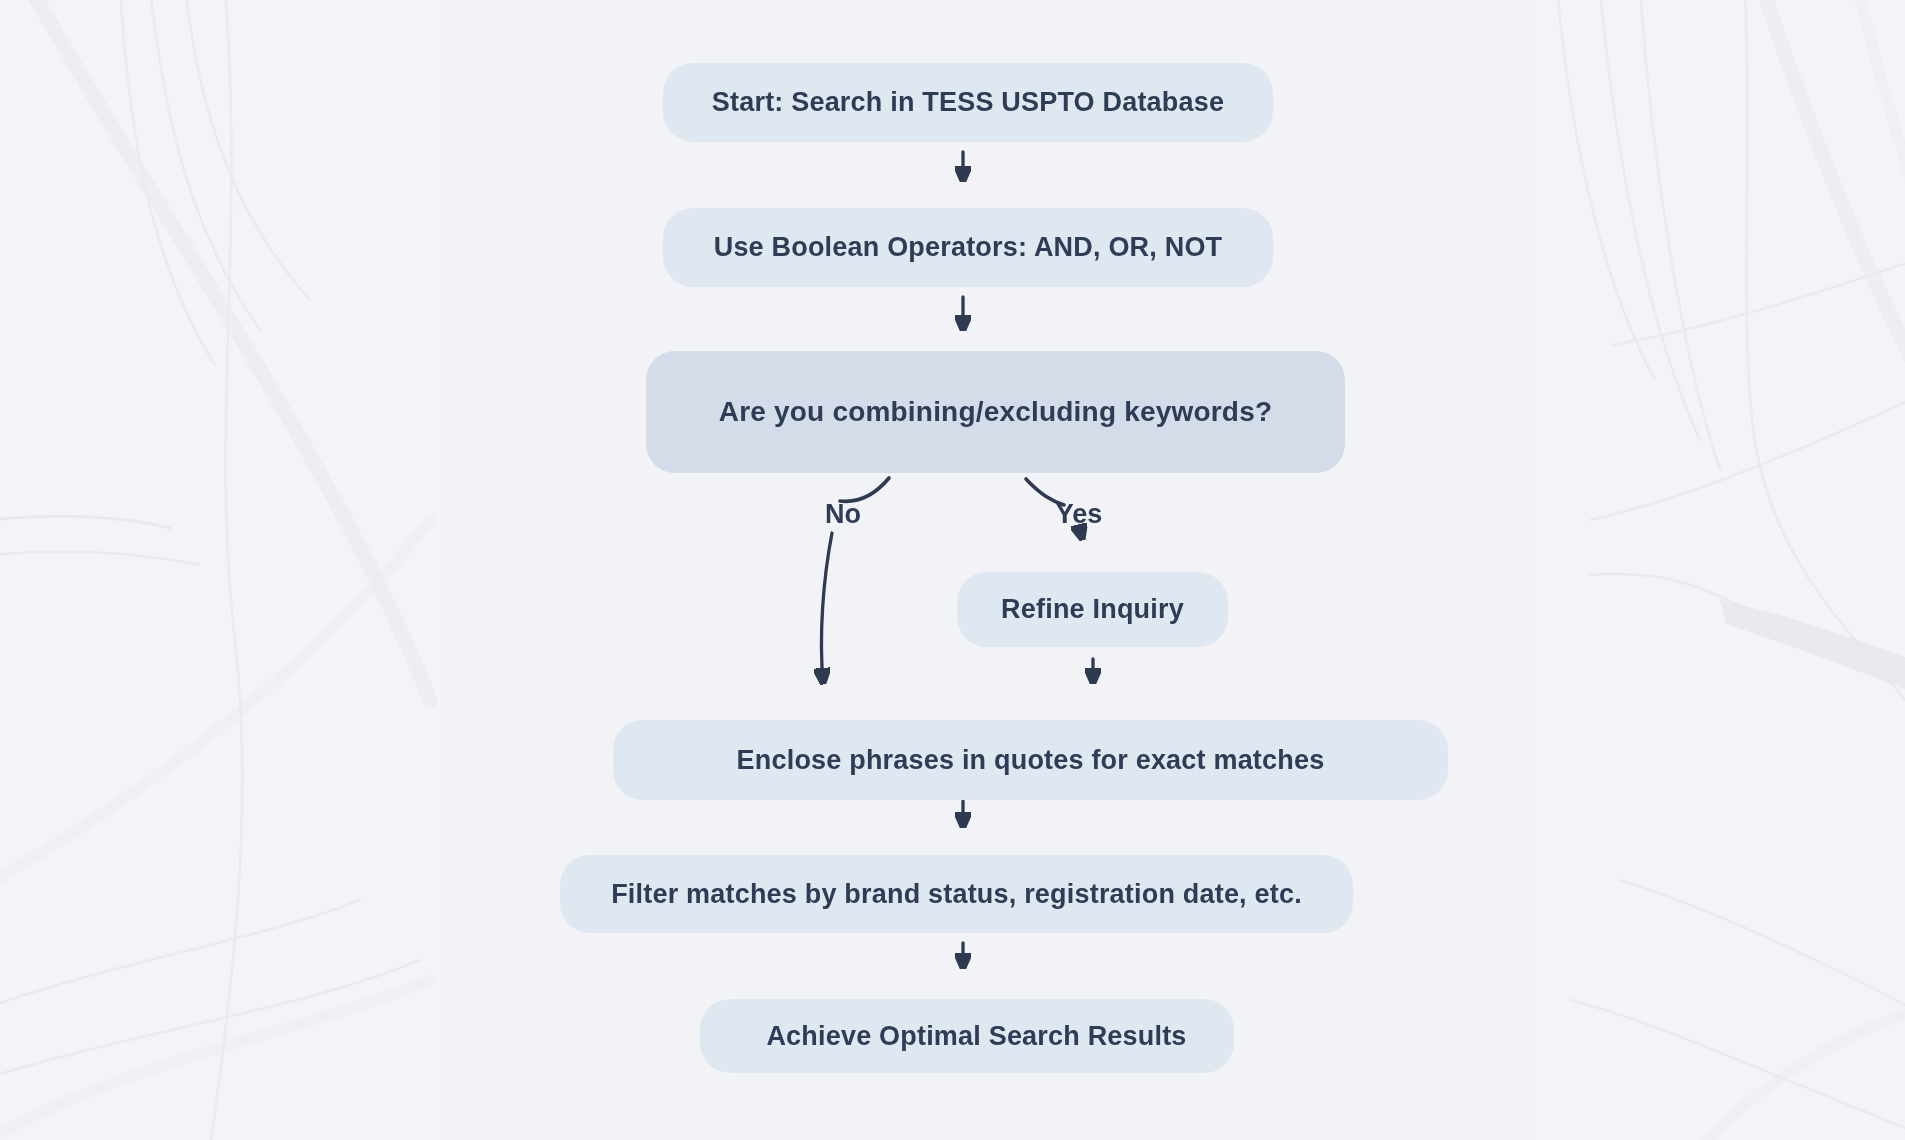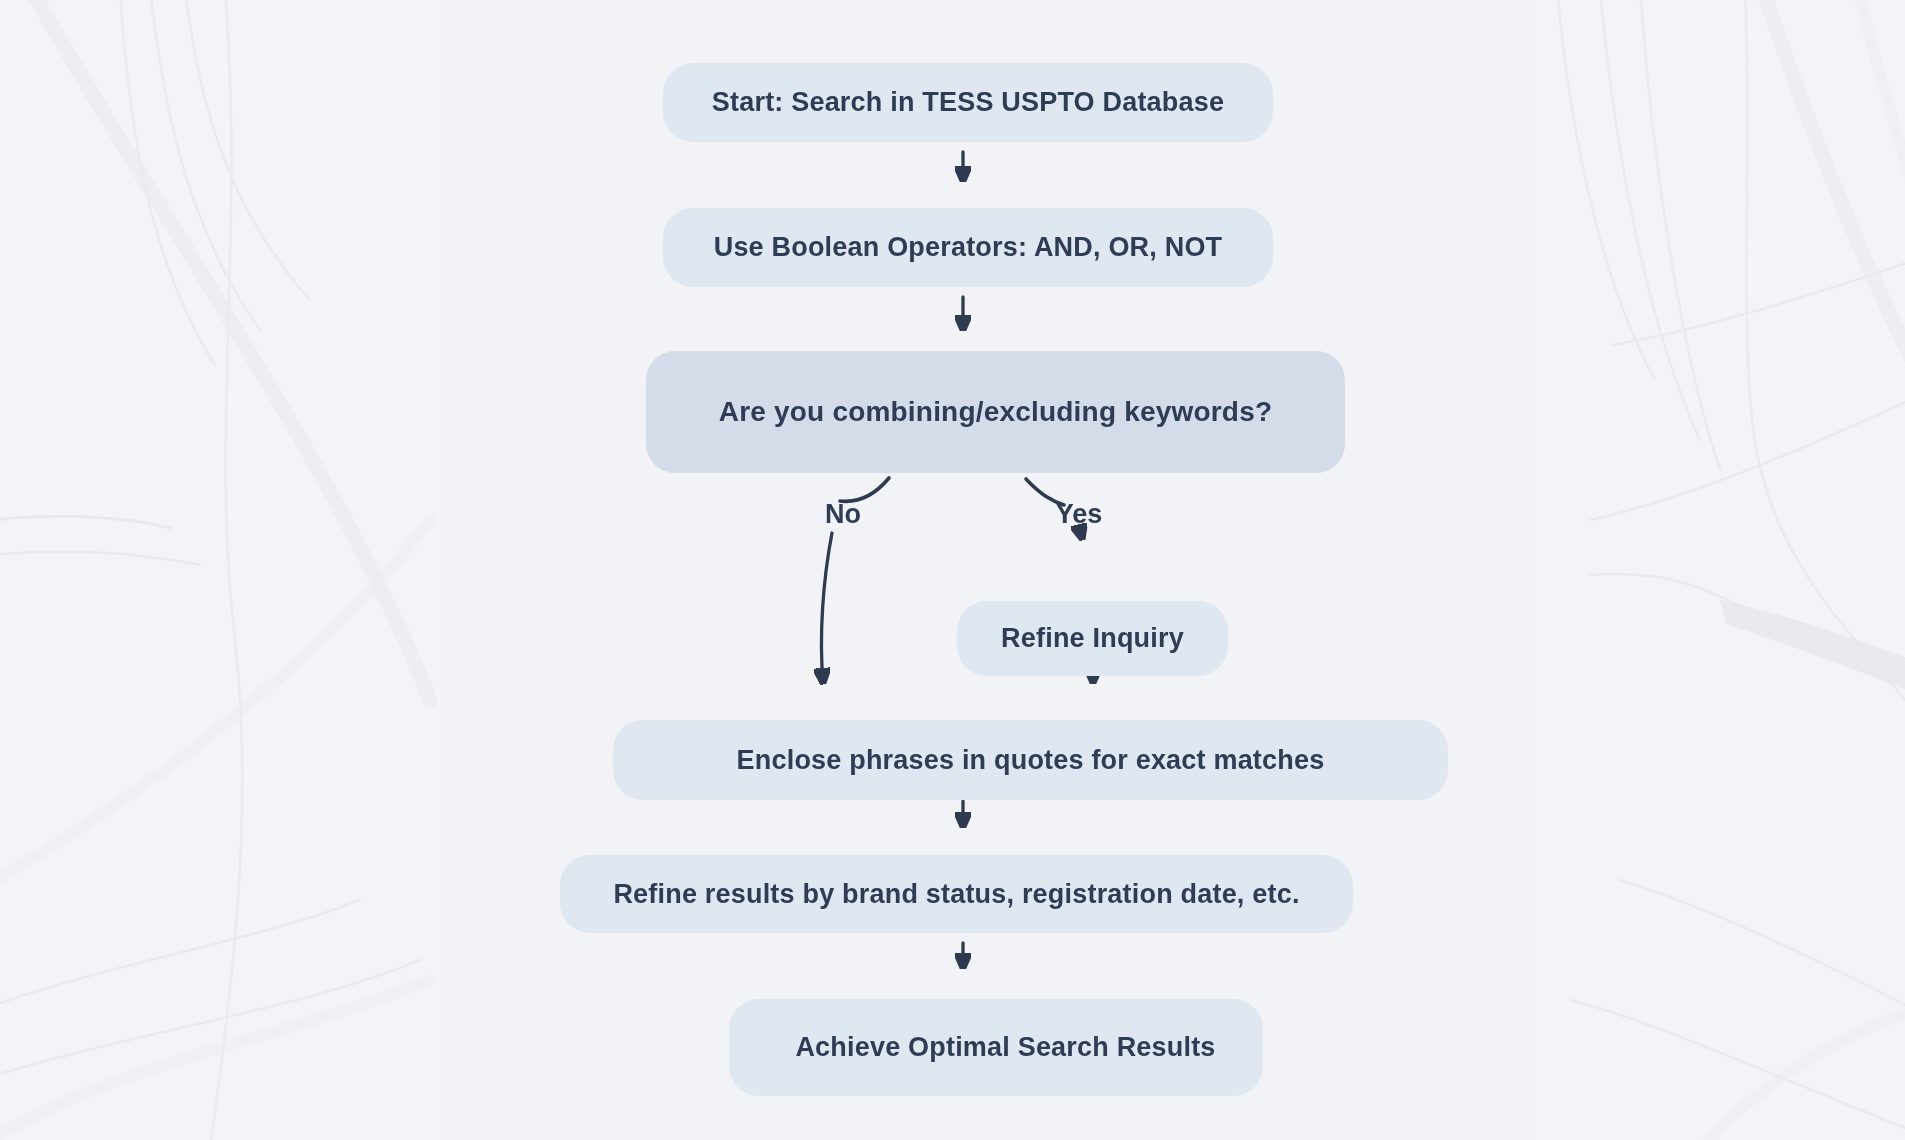--- a/index.html
+++ b/index.html
@@ -133,29 +133,29 @@
   </div>
 
   <div class="node decision" style="left:646px; top:351px; width:699px; height:122px;border-radius:29px;">
     <span>Are you combining/excluding keywords?</span>
   </div>
 
   <div class="edge-label" style="left:810px; top:499px; width:66px;">No</div>
 
   <div class="edge-label" style="left:1044px; top:499px; width:70px;">Yes</div>
 
-  <div class="node" style="left:957px; top:572px; width:271px; height:75px;margin-top:29px;">
+  <div class="node" style="left:957px; top:572px; width:271px; height:75px;">
     <span>Refine Inquiry</span>
   </div>
 
   <div class="node" style="left:613px; top:720px; width:835px; height:80px;">
     <span>Enclose phrases in quotes for exact matches</span>
   </div>
 
   <div class="node" style="left:560px; top:855px; width:793px; height:78px;">
-    <span>Refine results by brand status, registration date, etc.</span>
+    <span>Filter matches by brand status, registration date, etc.</span>
   </div>
 
-  <div class="node" style="left:729px; top:999px; width:515px; height:97px;padding-left:19px;">
+  <div class="node" style="left:700px; top:999px; width:515px; height:74px;padding-left:19px;">
     <span>Achieve Optimal Search Results</span>
   </div>
 
 </div>
 
 </body></html>

